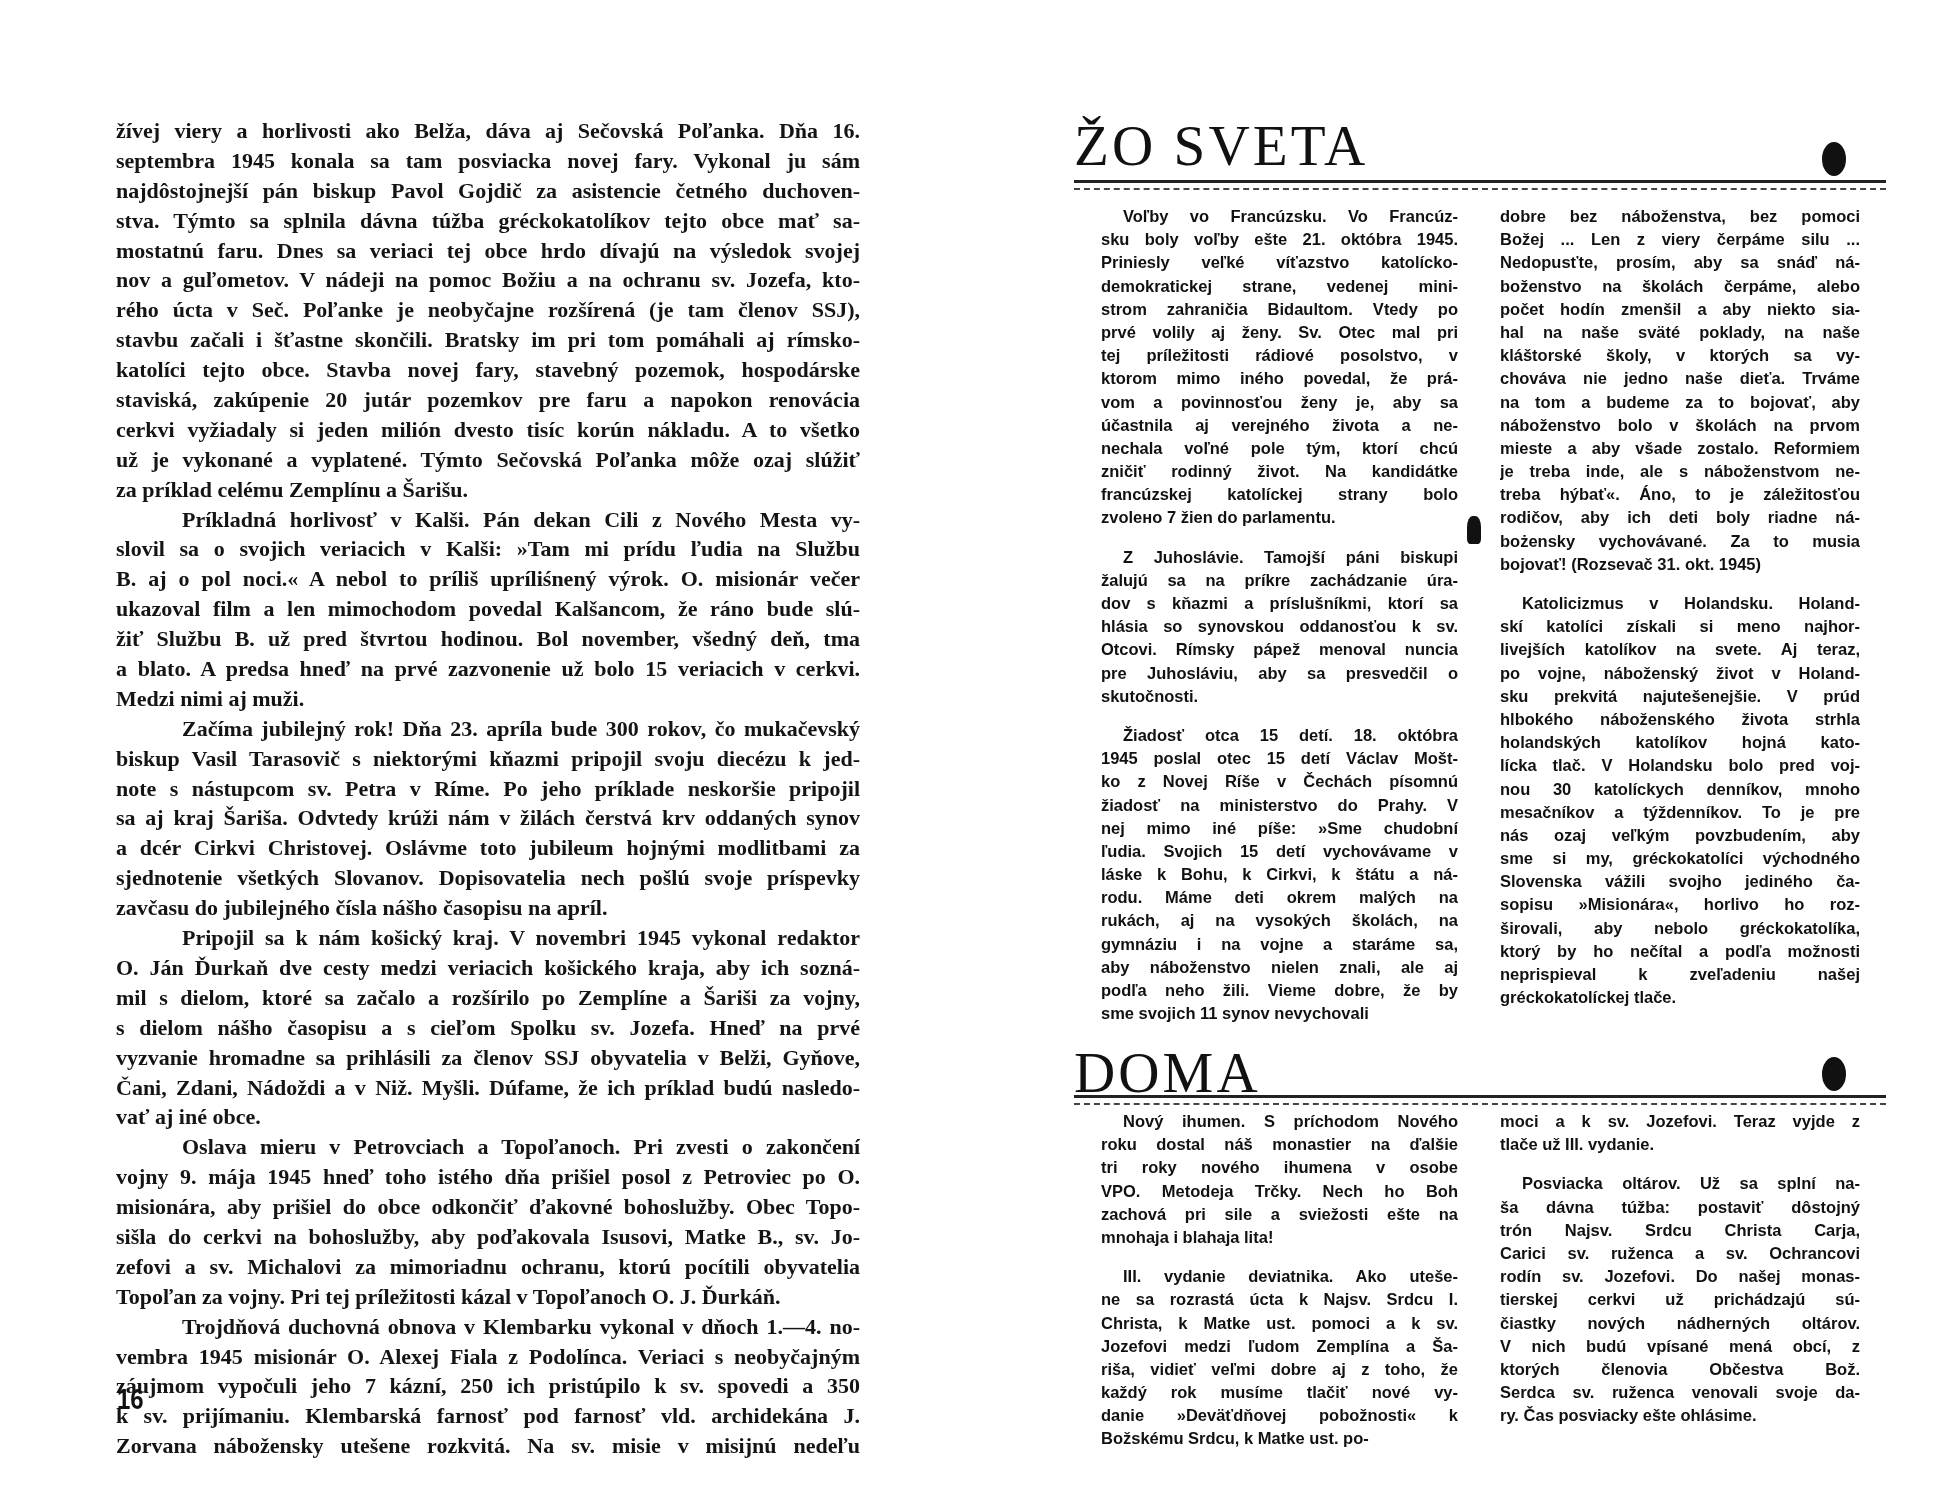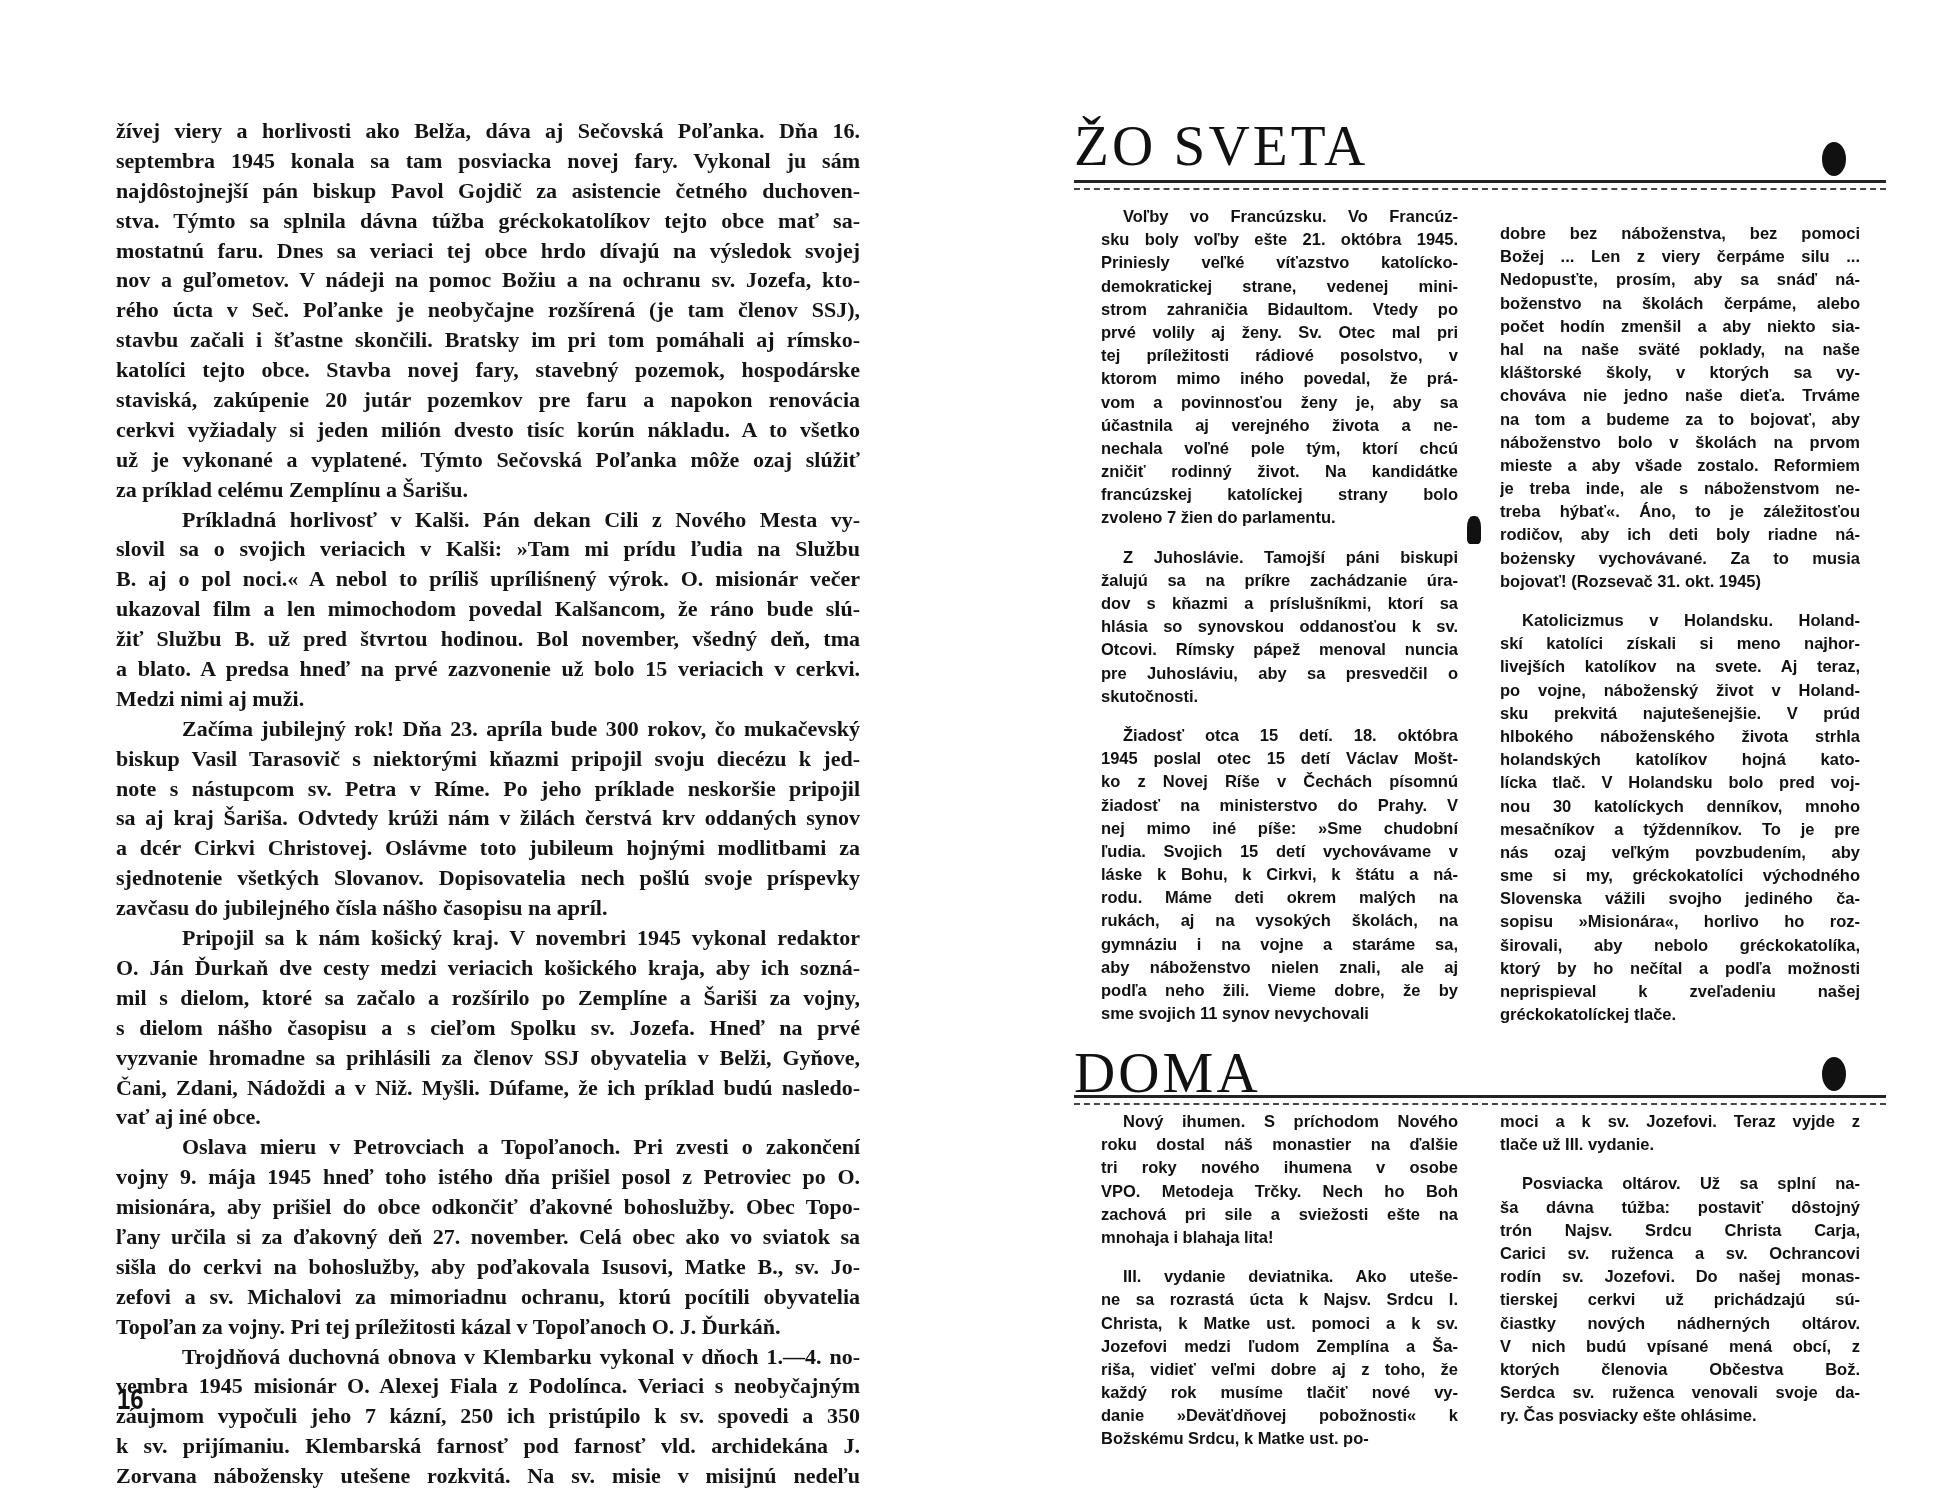--- a/index.html
+++ b/index.html
@@ -30,21 +30,21 @@
   #head-doma .section-bullet{top:14px;}
   #head-doma .rule.r1{top:52px;}
   #head-doma .rule.r2{top:60px;}
   
   .rcol{position:absolute;}
   .rcol .line{font-family:"Liberation Sans",sans-serif;font-weight:bold;font-size:16.5px;line-height:23.2px;height:23.2px;text-align:justify;text-align-last:justify;}
   .rcol .line.last{text-align-last:left;}
   .rcol .line.indent{padding-left:22px;}
   .rcol .gap{height:16px;}
   #svet-col1{left:1101px;top:205px;width:357px;}
-  #svet-col2{left:1500px;top:222px;width:360px;}
+  #svet-col2{left:1500px;top:205px;width:360px;}
   #doma-col1{left:1101px;top:1110px;width:357px;}
   #doma-col2{left:1500px;top:1110px;width:360px;}
   .ink-blot{position:absolute;left:1467px;top:516px;width:14px;height:28px;background:#111;border-radius:40% 40% 20% 20%;}
 </style>
 </head>
 <body>
 
 <div class="page" id="left-page">
   <div class="lines" id="left-col">
       <div class="line">žívej viery a horlivosti ako Belža, dáva aj Sečovská Poľanka. Dňa 16.</div>
@@ -77,21 +77,20 @@
       <div class="line indent">Pripojil sa k nám košický kraj. V novembri 1945 vykonal redaktor</div>
       <div class="line">O. Ján Ďurkaň dve cesty medzi veriacich košického kraja, aby ich sozná-</div>
       <div class="line">mil s dielom, ktoré sa začalo a rozšírilo po Zemplíne a Šariši za vojny,</div>
       <div class="line">s dielom nášho časopisu a s cieľom Spolku sv. Jozefa. Hneď na prvé</div>
       <div class="line">vyzvanie hromadne sa prihlásili za členov SSJ obyvatelia v Belži, Gyňove,</div>
       <div class="line">Čani, Zdani, Nádoždi a v Niž. Myšli. Dúfame, že ich príklad budú nasledo-</div>
       <div class="line last">vať aj iné obce.</div>
       <div class="line indent">Oslava mieru v Petrovciach a Topoľanoch. Pri zvesti o zakončení</div>
       <div class="line">vojny 9. mája 1945 hneď toho istého dňa prišiel posol z Petroviec po O.</div>
       <div class="line">misionára, aby prišiel do obce odkončiť ďakovné bohoslužby. Obec Topo-</div>
-      <div class="line">ľany určila si za ďakovný deň 27. november. Celá obec ako vo sviatok sa</div>
       <div class="line">sišla do cerkvi na bohoslužby, aby poďakovala Isusovi, Matke B., sv. Jo-</div>
       <div class="line">zefovi a sv. Michalovi za mimoriadnu ochranu, ktorú pocítili obyvatelia</div>
       <div class="line last">Topoľan za vojny. Pri tej príležitosti kázal v Topoľanoch O. J. Ďurkáň.</div>
       <div class="line indent">Trojdňová duchovná obnova v Klembarku vykonal v dňoch 1.—4. no-</div>
       <div class="line">vembra 1945 misionár O. Alexej Fiala z Podolínca. Veriaci s neobyčajným</div>
       <div class="line">záujmom vypočuli jeho 7 kázní, 250 ich pristúpilo k sv. spovedi a 350</div>
       <div class="line">k sv. prijímaniu. Klembarská farnosť pod farnosť vld. archidekána J.</div>
       <div class="line">Zorvana nábožensky utešene rozkvitá. Na sv. misie v misijnú nedeľu</div>
     </div>
   <div class="page-number">16</div>

